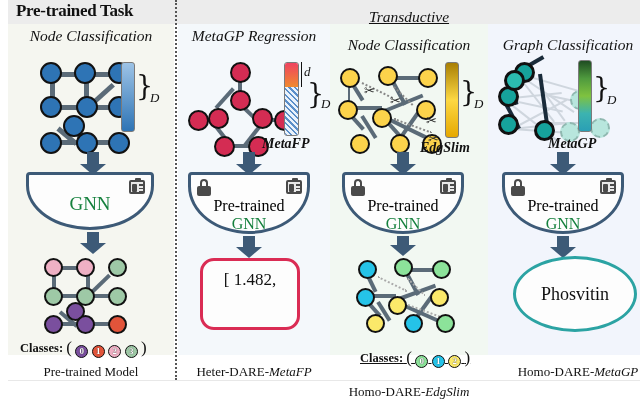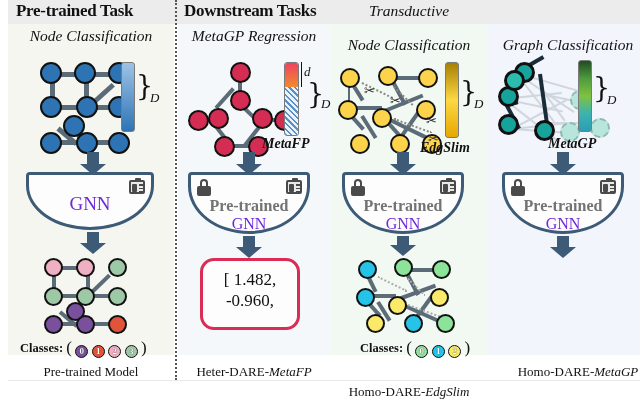--- a/index.html
+++ b/index.html
@@ -40,23 +40,23 @@
   
   .arrow{position:absolute;width:26px;}
   .arrow .stem{position:absolute;left:7px;top:0;width:12px;background:#3d5a77;}
   .arrow .head{position:absolute;left:0;width:0;height:0;
      border-left:13px solid transparent;border-right:13px solid transparent;
      border-top:11px solid #3d5a77;}
 
   
   .shield{position:absolute;box-sizing:border-box;background:#fdfdfd;
      border:3px solid #3d5a77;border-radius:4px 4px 52% 52%/4px 4px 80% 80%;}
-  .shield .t1{position:absolute;left:0;right:0;text-align:center;font-weight:bold;
-     color:#737373;}
-  .shield .t2{position:absolute;left:0;right:0;text-align:center;color:#6d28d9;}
+  .shield .t1{position:absolute;left:0;right:0;text-align:center;font-weight:normal;
+     color:#000000;}
+  .shield .t2{position:absolute;left:0;right:0;text-align:center;color:#15803d;}
 
   .idcard{position:absolute;width:16px;height:14px;box-sizing:border-box;
      border:2px solid #4a4a4a;border-radius:2px;background:#e9e9e9;}
   .idcard .ph{position:absolute;left:1px;top:1.5px;width:5px;height:8px;background:#4a4a4a;border-radius:1px;}
   .idcard .l{position:absolute;left:8px;height:1.5px;background:#4a4a4a;width:4px;}
   .idcard .clip{position:absolute;left:4px;top:-4px;width:6px;height:3px;background:#4a4a4a;border-radius:1px;}
 
   .lock{position:absolute;width:14px;height:17px;}
   .lock .body{position:absolute;left:0;bottom:0;width:14px;height:10px;background:#4a4a4a;border-radius:2px;}
   .lock .sh{position:absolute;left:3px;top:0;width:8px;height:9px;box-sizing:border-box;
@@ -98,27 +98,26 @@
 
 <div id="fig">
 
   <div class="colbg c1"></div>
   <div class="colbg c2"></div>
   <div class="colbg c3"></div>
   <div class="colbg c4"></div>
 
   <div class="hdrband"></div>
   <div class="hdr h1">Pre-trained Task</div>
-  <div class="hdr h2">Downstream Tasks</div>
 
   <div class="sub" style="left:0;width:166px;top:27px;">Node Classification</div>
 
   <div class="sub" style="left:170px;width:152px;top:27px;">MetaGP Regression</div>
 
-  <div class="sub" style="left:322px;width:158px;top:2px;">Transductive</div>
+  <div class="sub" style="left:322px;width:158px;top:8px;text-decoration:underline;">Transductive</div>
   <div class="sub" style="left:322px;width:158px;top:36px;">Node Classification</div>
 
   <div class="sub" style="left:480px;width:160px;top:36px;">Graph Classification</div>
 
   <div class="vdiv"></div>
 
   <div class="graph" style="left:30px;top:58px;width:110px;height:98px;">
 
     <div class="edge" style="left:14px;top:14px;width:32px;height:5px;background:#5b6b78;"></div>
     <div class="edge" style="left:46px;top:14px;width:30px;height:5px;background:#5b6b78;"></div>
@@ -253,21 +252,20 @@
     <div class="t2" style="top:40px;font-size:16px;">GNN</div>
   </div>
 
   <div class="arrow" style="left:228px;top:236px;height:22px;">
     <div class="stem" style="height:11px;"></div>
       <div class="head" style="top:11px;"></div>
   </div>
 
   <div class="resbox" style="left:192px;top:258px;width:100px;height:72px;padding-top:8px;font-size:17px;">
     <div>[ 1.482,</div>
-    <div>-0.960,</div>
   </div>
 
   <div class="graph" style="left:330px;top:58px;width:120px;height:98px;">
     <div class="edge" style="left:12px;top:20px;width:24px;height:4px;background:#5b6b78;transform:rotate(58deg);"></div>
     <div class="edge" style="left:58px;top:18px;width:34px;height:4px;background:#5b6b78;"></div>
     <div class="edge" style="left:54px;top:20px;width:28px;height:4px;background:#5b6b78;transform:rotate(62deg);"></div>
     <div class="edge" style="left:8px;top:50px;width:26px;height:4px;background:#5b6b78;transform:rotate(48deg);"></div>
     <div class="edge" style="left:12px;top:48px;width:32px;height:4px;background:#5b6b78;"></div>
     <div class="edge" style="left:44px;top:52px;width:44px;height:4px;background:#5b6b78;transform:rotate(-22deg);"></div>
     <div class="edge" style="left:44px;top:56px;width:54px;height:4px;background:#5b6b78;transform:rotate(26deg);"></div>
@@ -341,21 +339,21 @@
     <div class="node" style="left:38px;top:2px;width:19px;height:19px;background:#8ce39a;border:2px solid #111;"></div>
     <div class="node" style="left:76px;top:4px;width:19px;height:19px;background:#8ce39a;border:2px solid #111;"></div>
     <div class="node" style="left:0px;top:32px;width:19px;height:19px;background:#25c3e8;border:2px solid #111;"></div>
     <div class="node" style="left:32px;top:40px;width:19px;height:19px;background:#fbe96a;border:2px solid #111;"></div>
     <div class="node" style="left:74px;top:32px;width:19px;height:19px;background:#fbe96a;border:2px solid #111;"></div>
     <div class="node" style="left:10px;top:58px;width:19px;height:19px;background:#fbe96a;border:2px solid #111;"></div>
     <div class="node" style="left:48px;top:58px;width:19px;height:19px;background:#25c3e8;border:2px solid #111;"></div>
     <div class="node" style="left:80px;top:58px;width:19px;height:19px;background:#8ce39a;border:2px solid #111;"></div>
   </div>
 
-  <div class="classes" style="left:352px;top:338px;">
+  <div class="classes" style="left:352px;top:348px;text-decoration:underline;">
     <span>Classes:</span>
     <span class="par">(</span>
     <span class="cchip" style="background:#8ce39a;">0</span>
     <span class="cchip" style="background:#25c3e8;">1</span>
     <span class="cchip" style="background:#fbe96a;">2</span>
     <span class="par">)</span>
   </div>
 
   <div class="graph" style="left:490px;top:56px;width:120px;height:98px;">
 
@@ -410,20 +408,23 @@
     </div>
     <div class="t1" style="top:22px;font-size:16px;">Pre-trained</div>
     <div class="t2" style="top:40px;font-size:16px;">GNN</div>
   </div>
 
   <div class="arrow" style="left:542px;top:236px;height:22px;">
     <div class="stem" style="height:11px;"></div>
       <div class="head" style="top:11px;"></div>
   </div>
 
+  <div class="ellipse" style="left:505px;top:256px;width:124px;height:76px;font-size:18px;">
+    <span>Phosvitin</span>
+  </div>
 
   <div class="hline"></div>
   <div class="botlab" style="left:170px;width:152px;top:364px;">
     <span>Heter-DARE-</span><i>MetaFP</i>
   </div>
   <div class="botlab" style="left:0;width:166px;top:364px;">
     <span>Pre-trained Model</span>
   </div>
   <div class="botlab" style="left:322px;width:158px;top:384px;">
     <span>Homo-DARE-</span><i>EdgSlim</i>

